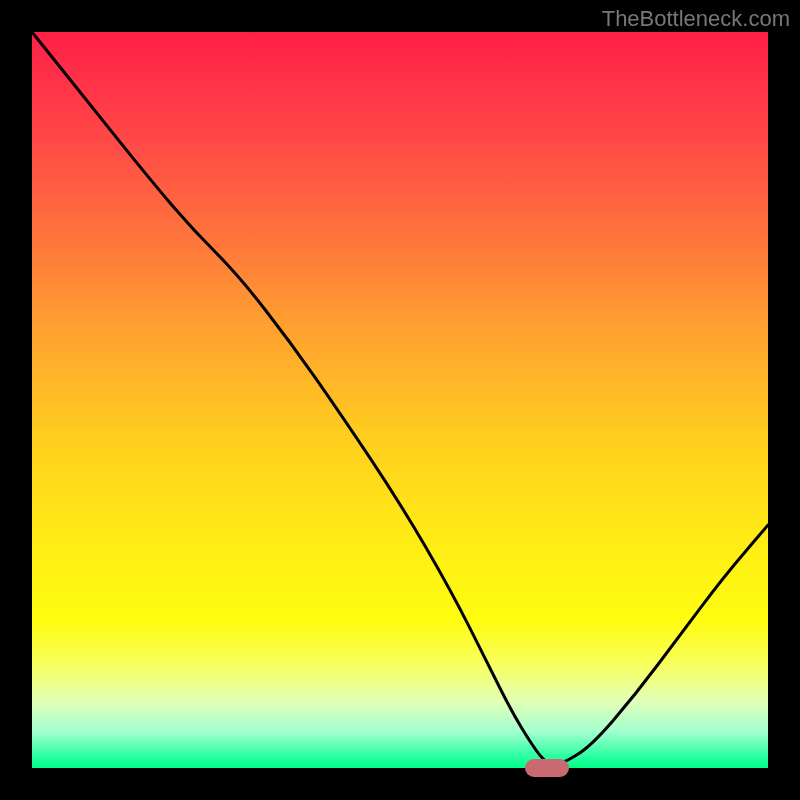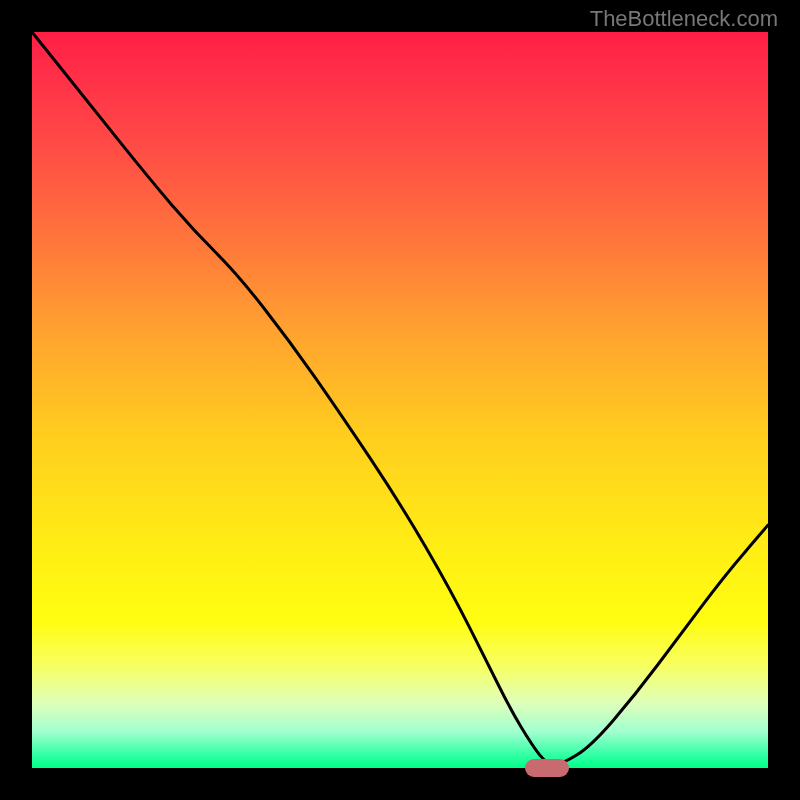--- a/index.html
+++ b/index.html
@@ -1,17 +1,17 @@
 <!DOCTYPE html>
 <html><head>
 <meta charset="utf-8">
 <style>
   * { margin: 0; padding: 0; box-sizing: border-box; }
   body { width: 800px; height: 800px; background: #000; position: relative; font-family: Arial, sans-serif; }
-  .watermark { position: absolute; top: 6px; right: 22px; color: #777; font-size: 22px; font-weight: 500; z-index: 10; }
+  .watermark { position: absolute; top: 6px; right: 10px; color: #777; font-size: 22px; font-weight: 500; z-index: 10; }
   .plot-area { position: absolute; top: 32px; left: 32px; width: 736px; height: 736px; }
   .gradient-bg { position: absolute; inset: 0; background: linear-gradient(to bottom,
       #ff1f46 0%,
       #ff3048 6%,
       #ff4a46 15%,
       #ff6a3e 25%,
       #ffa030 40%,
       #ffce1e 55%,
       #ffee15 70%,
       #fffd10 80%,

